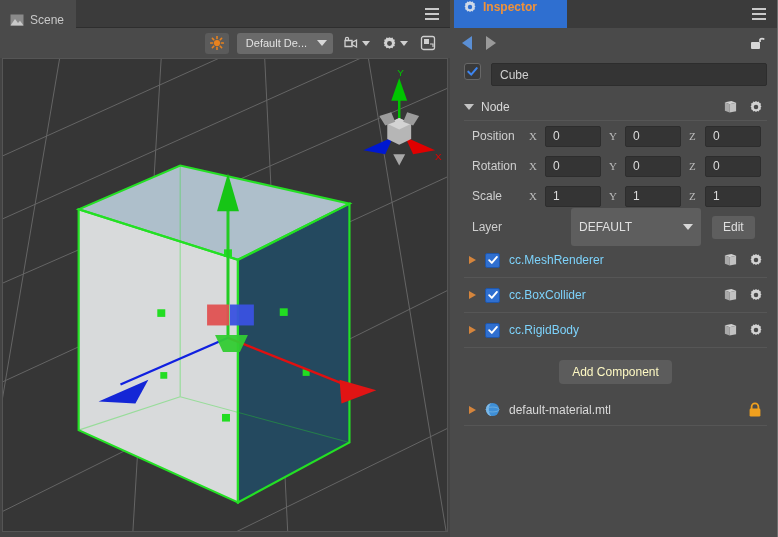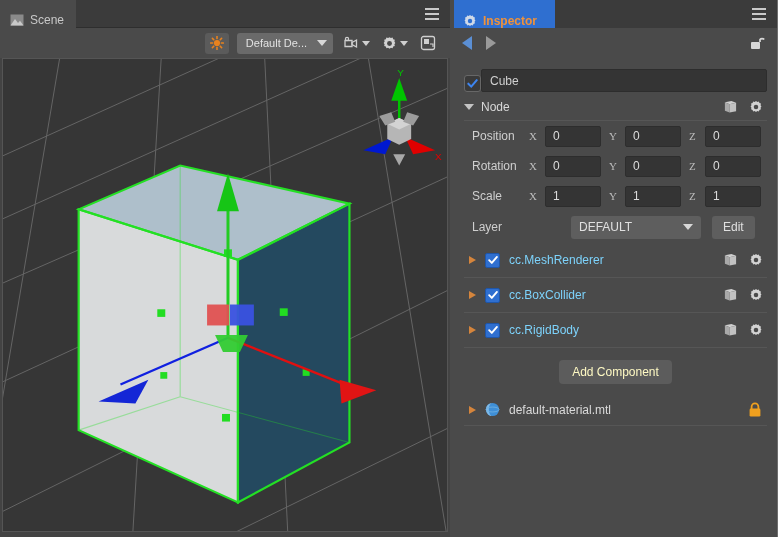--- a/index.html
+++ b/index.html
@@ -76,37 +76,37 @@
   
   .inspector {
     width: 324px; height: 537px;
     background: #4a4a4a;
     display: flex; flex-direction: column;
     border-right: 1px solid #6e6e6e;
   }
   .insp-tabbar { height: 28px; background: #3b3b3b; display: flex; align-items: stretch; }
   .insp-tab {
     background: #2f6fd0; color: #f0923a;
-    display: flex; align-items: flex-end; gap: 6px;
-    padding: 0 18px 0 9px; font-size: 12px; font-weight: bold;
+    display: flex; align-items: flex-start; gap: 6px;
+    padding: 0 30px 0 9px; font-size: 12px; font-weight: bold;
   }
   .insp-tab .gear { color: #cfd9e8; }
 
   .insp-nav {
     height: 30px; display: flex; align-items: center;
     padding: 0 12px 0 8px; gap: 14px; background:#4a4a4a;
   }
   .arrow-l { width:0;height:0;border-top:7px solid transparent;border-bottom:7px solid transparent;border-right:10px solid #5b8fd4; }
   .arrow-r { width:0;height:0;border-top:7px solid transparent;border-bottom:7px solid transparent;border-left:10px solid #9a9a9a; }
   .nav-spacer { flex: 1; }
   .lock-open { width: 16px; height: 16px; }
 
   .insp-body { flex: 1; overflow: hidden; padding: 0 10px; }
 
-  .name-row { display: flex; align-items: flex-end; height: 34px; padding-top: 5px;}
+  .name-row { display: flex; align-items: flex-start; gap: 10px; height: 34px; padding-top: 5px;}
   .cb {
     width: 17px; height: 17px; border-radius: 3px;
     background: #3a3a3a; border: 1px solid #676767;
     display: flex; align-items: center; justify-content: center;
     flex: none;
   }
   .cb svg { width: 13px; height: 13px; }
   .name-input {
     flex: 1; height: 23px; background: #343434;
     border: 1px solid #2d2d2d; border-radius: 2px;
@@ -131,21 +131,21 @@
     font-family: "Liberation Serif", serif; padding-left: 2px;
   }
   .numbox {
     width: 56px; height: 21px; background: #343434;
     border: 1px solid #2d2d2d; border-radius: 2px;
     color: #dcdcdc; font-size: 12px; display: flex; align-items: center;
     padding-left: 7px; margin-right: 6px;
   }
   .layer-row { display: flex; align-items: center; height: 32px; }
   .layer-select {
-    width: 130px; height: 23px; background: #5e5e5e; border-radius: 3px;
+    width: 130px; height: 38px; background: #5e5e5e; border-radius: 3px;
     display: flex; align-items: center; justify-content: space-between;
     padding: 0 8px; color: #e0e0e0; font-size: 12px; margin-left: 7px;
   }
   .edit-btn {
     margin-left: 11px; height: 23px; background: #5e5e5e; border-radius: 3px;
     display: flex; align-items: center; padding: 0 11px;
     color: #e0e0e0; font-size: 12px;
   }
 
   .comp-row {

